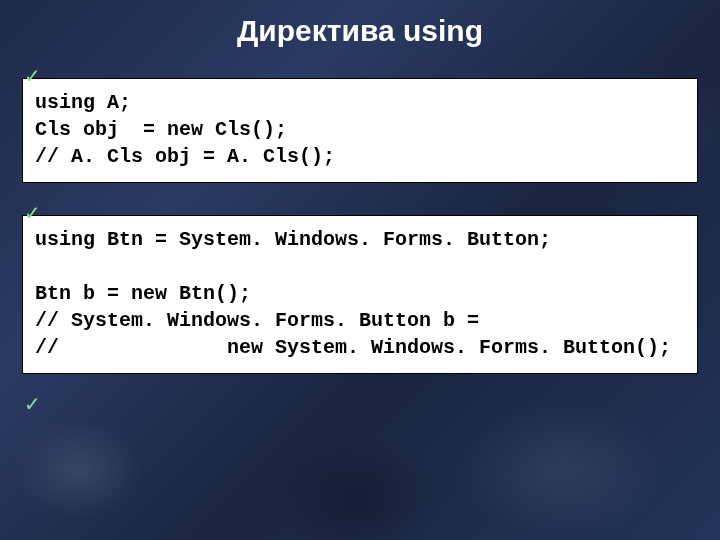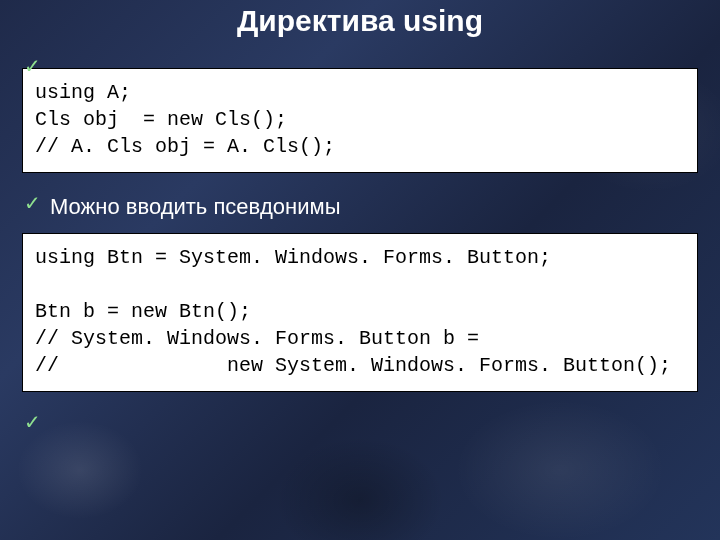--- a/index.html
+++ b/index.html
@@ -26,21 +26,21 @@
     inset: 0;
     background:
       radial-gradient(90px 70px at 80px 470px, rgba(255,255,255,0.10), transparent 70%),
       radial-gradient(120px 90px at 360px 500px, rgba(0,0,0,0.25), transparent 70%),
       radial-gradient(150px 100px at 560px 470px, rgba(255,255,255,0.07), transparent 70%),
       radial-gradient(120px 90px at 650px 130px, rgba(255,255,255,0.05), transparent 70%);
     pointer-events: none;
   }
   .content {
     position: relative;
-    padding: 4px 22px 18px 22px;
+    padding: 14px 22px 18px 22px;
   }
   h1.title {
     margin: 0 0 12px 0;
     text-align: center;
     font-size: 30px;
     font-weight: 700;
     color: #ffffff;
   }
   ul.bullets {
     list-style: none;
@@ -66,21 +66,21 @@
   }
   .codebox {
     background: #ffffff;
     color: #000000;
     border: 1px solid #000000;
     margin: 6px 0 14px 0;
     padding: 10px 12px 12px 12px;
     font-family: "Courier New", Courier, monospace;
     font-size: 20px;
     line-height: 1.35;
-    font-weight: normal;
+    font-weight: bold;
     white-space: pre;
     box-sizing: border-box;
   }
 </style>
 </head>
 <body>
 
 <div class="slide">
   <div class="content">
 
@@ -92,21 +92,20 @@
       </li>
     </ul>
 
     <div class="codebox">using A;
 Cls obj  = new Cls();
 // A. Cls obj = A. Cls();</div>
 
     <ul class="bullets">
       <li>
         <span class="check">✓</span>
-        <span>Можно вводить псевдонимы</span>
       </li>
     </ul>
 
     <div class="codebox">using Btn = System. Windows. Forms. Button;
 
 Btn b = new Btn();
 // System. Windows. Forms. Button b =
 //              new System. Windows. Forms. Button();</div>
 
     <ul class="bullets">

